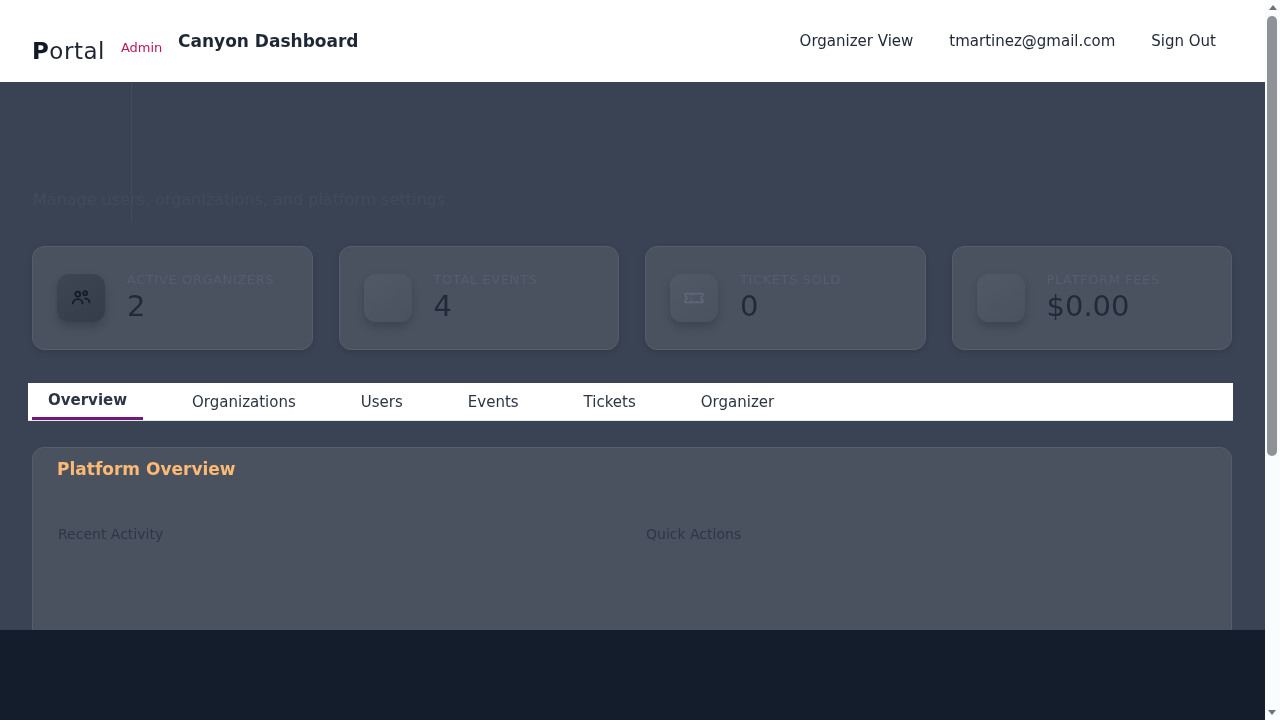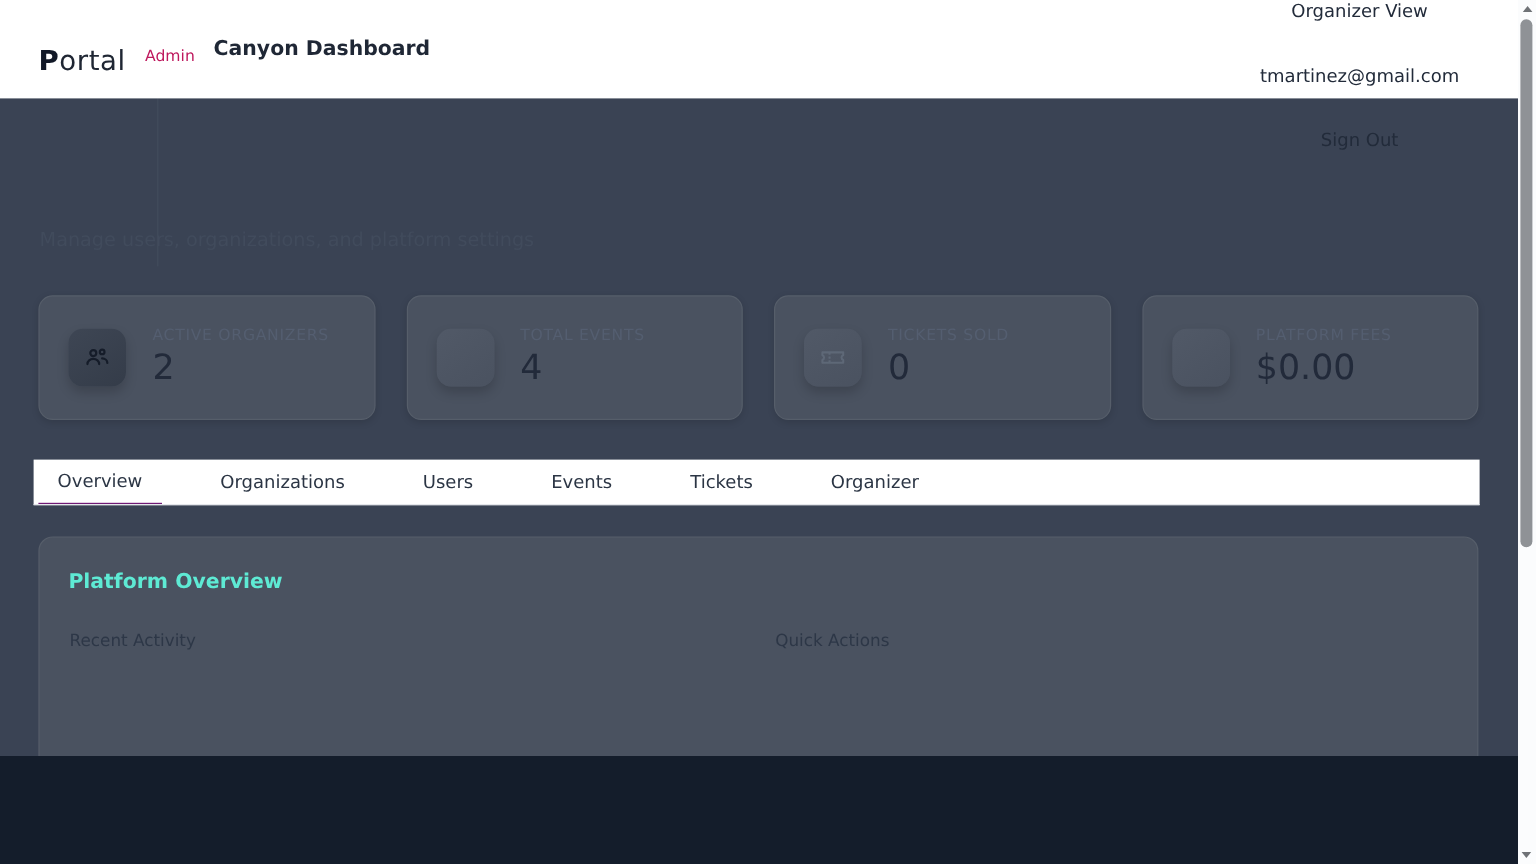--- a/index.html
+++ b/index.html
@@ -7,46 +7,46 @@
   body { font-family:"DejaVu Sans","Liberation Sans",sans-serif; background:#3a4354; position:relative; }
   .screen { position:absolute; inset:0; width:1280px; height:720px; background:#3a4354; overflow:hidden; }
 
   
   .header { position:absolute; top:0; left:0; width:1280px; height:82px; background:#ffffff; z-index:10; }
   .logo-wrap { position:absolute; left:32px; top:0; height:86px; display:flex; align-items:flex-start;margin-top:38px; }
   .logo { font-size:23px; color:#1f2633; letter-spacing:.5px; cursor:pointer; }
   .logo b { font-weight:700; color:#111827; }
   .logo-badge { font-size:13px; color:#be185d; margin-left:16px; margin-top:2px; }
   .header-title { position:absolute; left:178px; top:0; height:82px; display:flex; align-items:center; font-size:17px; font-weight:700; color:#1f2735; }
-  .header-nav { position:absolute; right:64px; top:0; height:82px; display:flex; align-items:center; gap:36px; font-size:15px; color:#222b3a;flex-direction:column; }
+  .header-nav { position:absolute; right:64px; top:0; height:82px; display:flex; align-items:center; gap:36px; font-size:15px; color:#222b3a; }
   .header-nav .navlink { cursor:pointer; }
 
   
   .hero-divider { position:absolute; left:131px; top:82px; width:1px; height:140px; background:#434c5c; }
   .hero-title { position:absolute; left:32px; top:124px; font-size:44px; font-weight:300; color:#29303f; letter-spacing:.5px; }
   .hero-subtitle { position:absolute; left:33px; top:190px; font-size:16px; color:#414b5c; }
 
   
   .stats { position:absolute; left:32px; top:246px; width:1200px; height:104px; display:grid; grid-template-columns:repeat(4,1fr); gap:26px; }
   .stat-card { background:#4a5260; border:1px solid #565e6a; border-radius:12px; position:relative; box-shadow:0 2px 6px rgba(0,0,0,.12); }
   .stat-icon { position:absolute; left:24px; top:27px; width:48px; height:48px; border-radius:12px; box-shadow:0 5px 10px rgba(0,0,0,.18); display:flex; align-items:center; justify-content:center; }
   .stat-icon.dark  { background:linear-gradient(145deg,#3e4654,#343c49); color:#151c29; }
   .stat-icon.plain { background:linear-gradient(145deg,#515967,#4a5260); color:#5e6877; }
   .stat-icon svg { width:26px; height:26px; }
   .stat-label { position:absolute; left:94px; top:25px; font-size:13px; letter-spacing:.6px; color:#545e70; }
   .stat-value { position:absolute; left:94px; top:42px; font-size:29px; color:#222a3a; }
 
   
   .tabbar { position:absolute; left:28px; top:383px; width:1205px; height:38px; background:#ffffff; display:flex; align-items:stretch; padding-left:4px; border-bottom:1px solid #e5e7eb; z-index:5; }
   .tab { display:flex; align-items:center; padding:0 16px; margin-right:33px; font-size:15px; font-weight:500; color:#2b3544; cursor:pointer; position:relative; }
-  .tab.active { border-bottom:1px solid #701a75; }
+  .tab.active { border-bottom:3px solid #701a75;font-weight:bold; }
 
   
   .panel { position:absolute; left:32px; top:447px; width:1200px; height:205px; background:#4a5260; border:1px solid #565e6a; border-radius:12px; }
-  .panel-title { position:absolute; left:24px; top:27px; font-size:17px; font-weight:600; color:#5eead4; }
+  .panel-title { position:absolute; left:24px; top:11px; font-size:17px; font-weight:600; color:#fdba74; }
   .col-title { position:absolute; top:78px; font-size:14px; font-weight:400; color:#2d3747; }
   .col-title.left { left:25px; }
   .col-title.right { left:613px; }
 
   .activity-item { position:absolute; left:24px; top:109px; width:568px; height:92px; background:#505966; border-radius:10px; padding:13px 16px; }
   .cal { position:absolute; left:16px; top:16px; width:20px; height:21px; border-radius:3px; overflow:hidden; background:#f5f5f5; box-shadow:0 1px 2px rgba(0,0,0,.25); }
   .cal-top { height:7px; background:#e53935; color:#fff; font-size:4px; text-align:center; line-height:7px; }
   .cal-body { text-align:center; font-size:10px; font-weight:700; color:#111; line-height:14px; }
   .activity-title { position:absolute; left:46px; top:12px; font-size:15px; color:#273040; white-space:nowrap; }
   .activity-by { position:absolute; left:46px; top:34px; font-size:13px; color:#5f6a79; }

